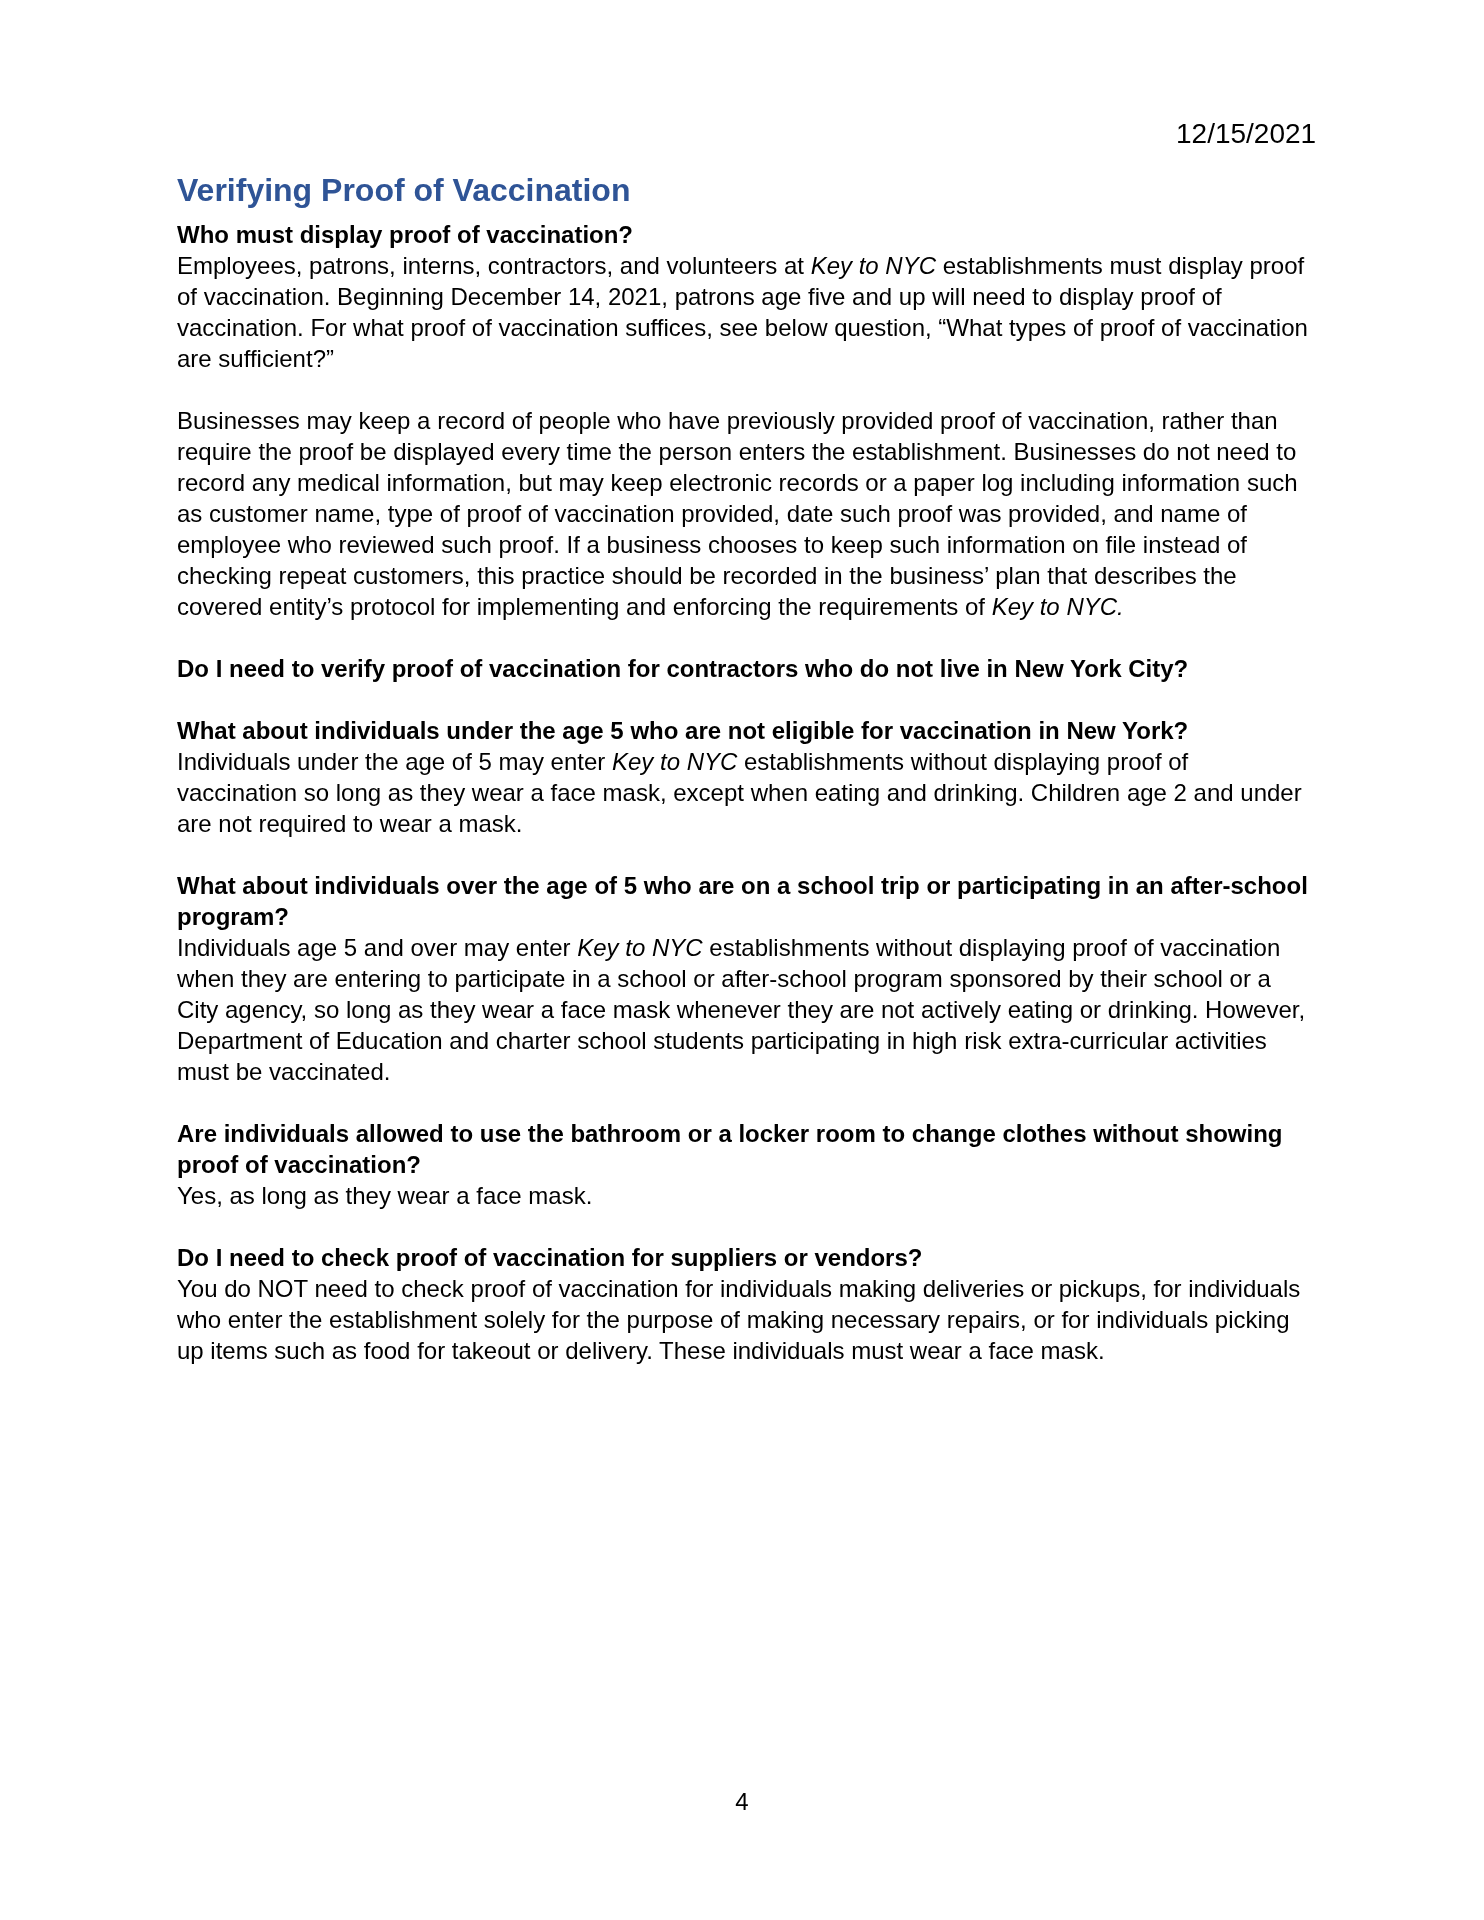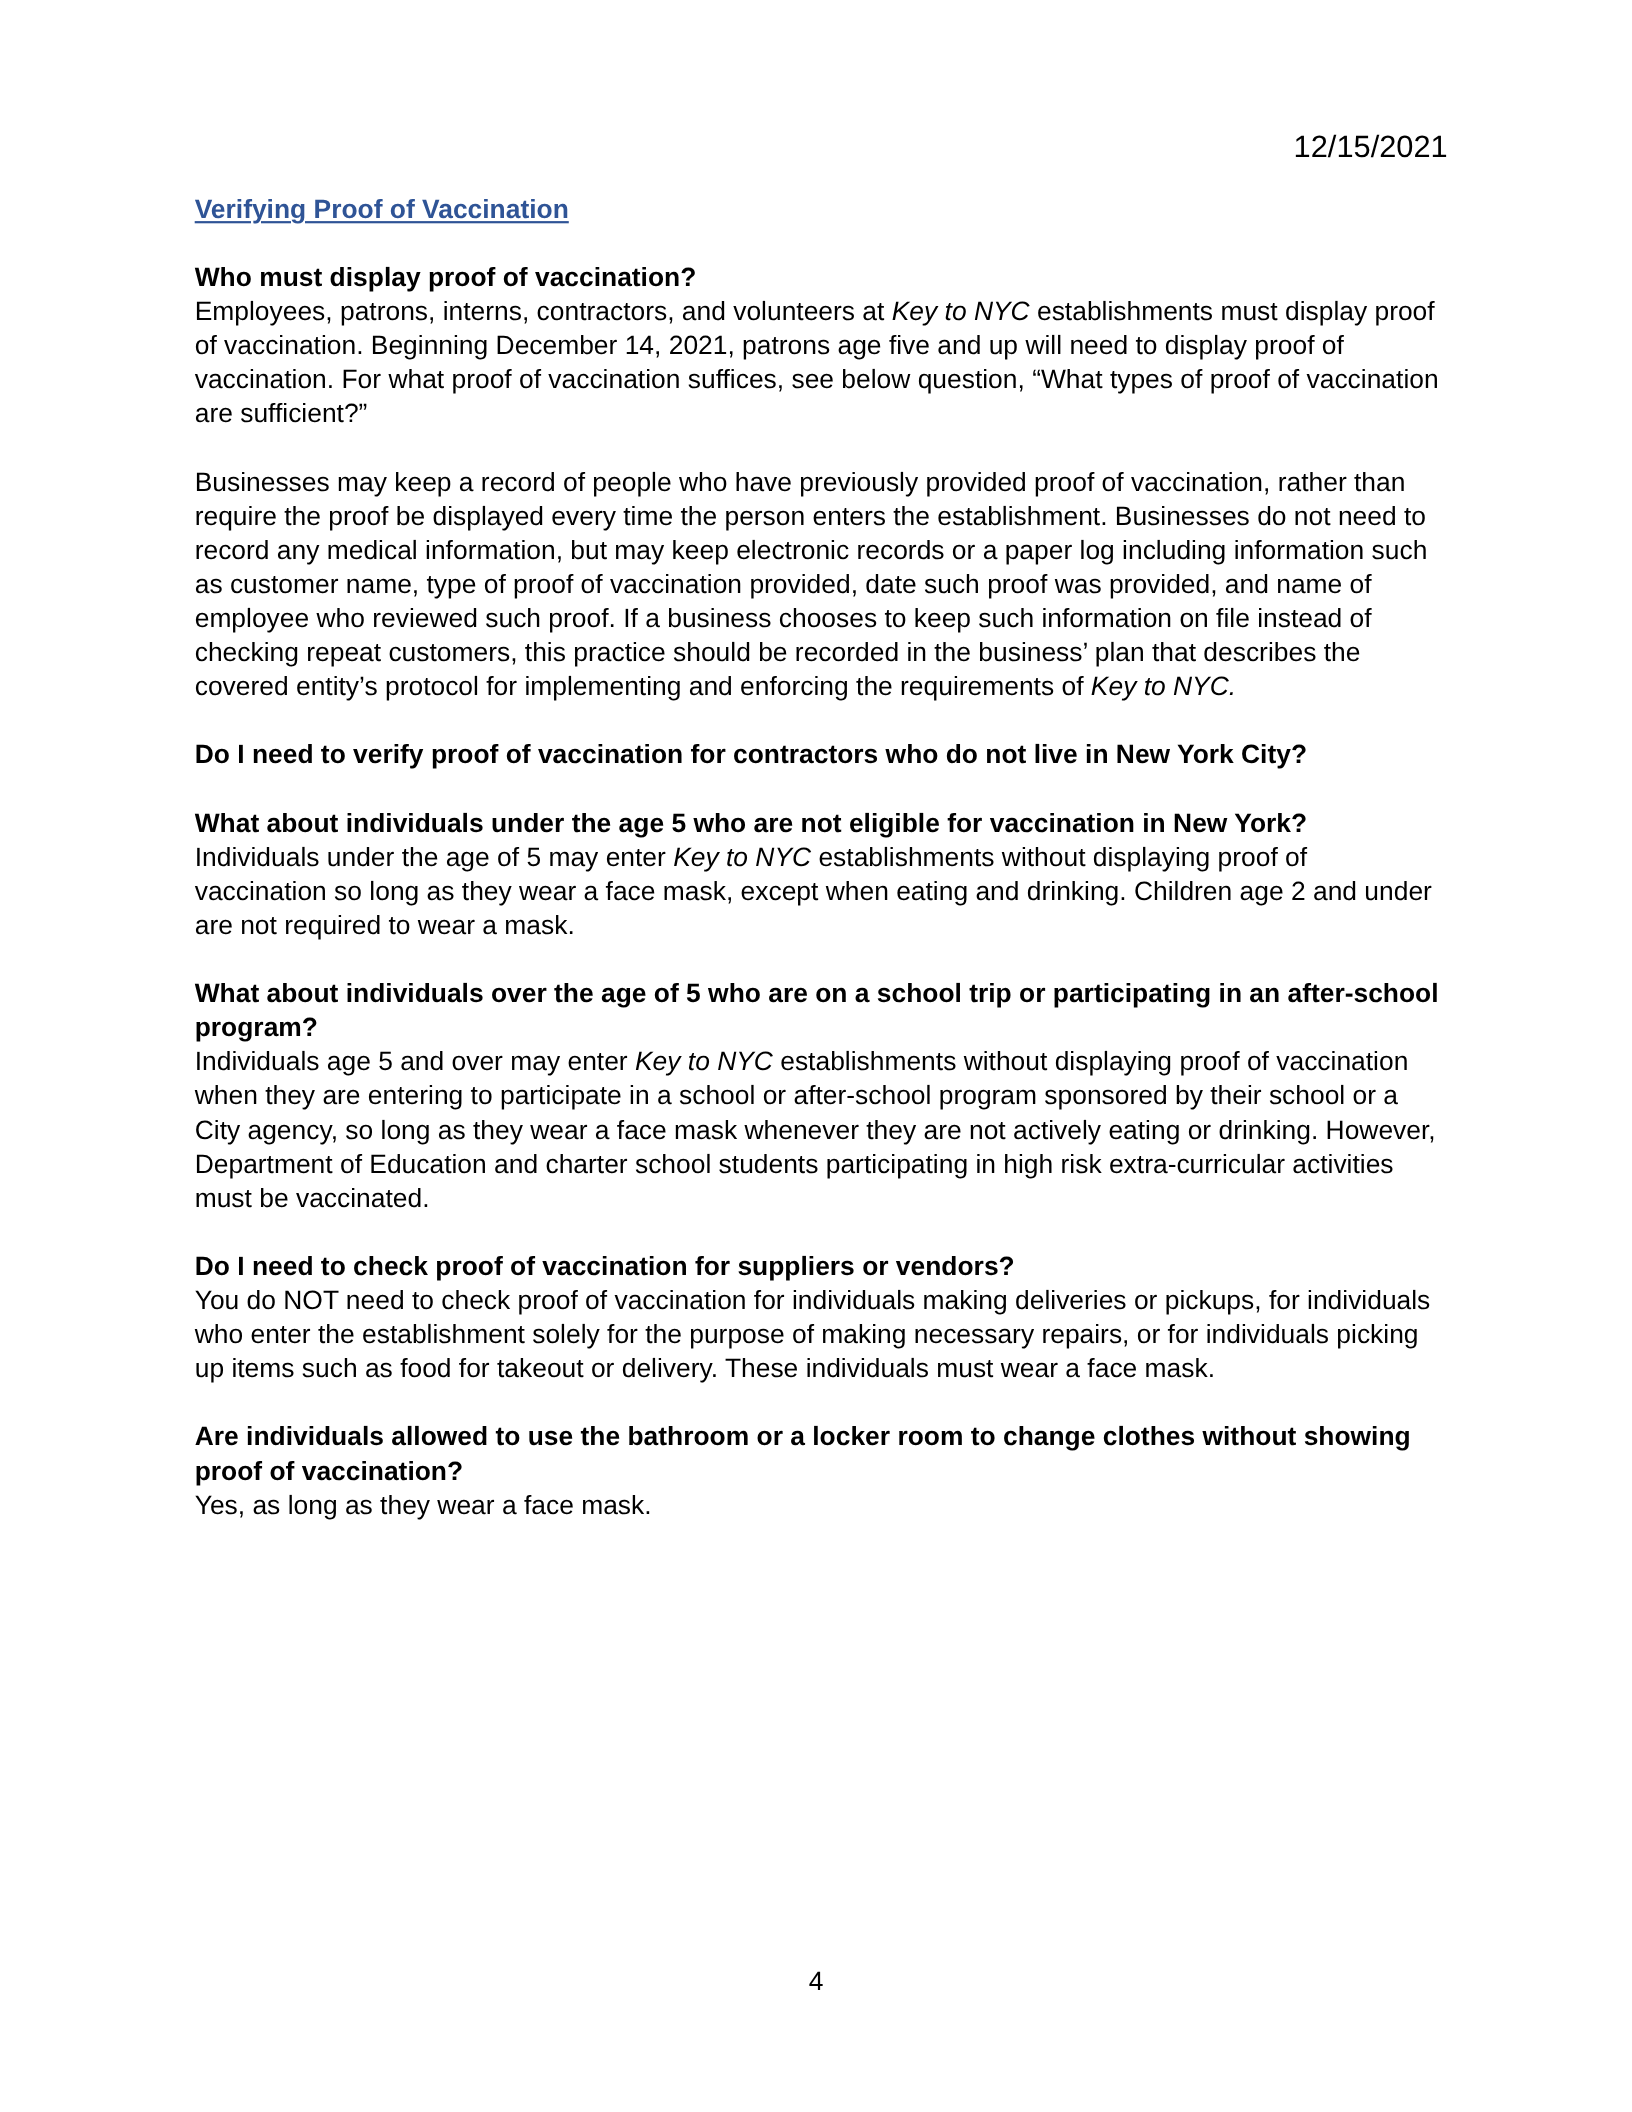--- a/index.html
+++ b/index.html
@@ -27,25 +27,24 @@
       position: absolute;
       top: 175px;
       left: 177px;
       width: 1150px;
       font-size: 24px;
       line-height: 31px;
     }
     .section-title {
       color: #2f5496;
       font-weight: bold;
-      text-decoration: underline;
       text-underline-offset: 3px;
       text-decoration-thickness: 2px;
-      margin: 0 0 31px 0;
-      font-size: 24px;
+      margin: 0 0 13px 0;
+      font-size: 32px;
       line-height: 31px;
       display: inline-block;
     }
     .block {
       margin: 0 14px 31px 0;
     }
     .question {
       font-weight: bold;
       margin: 0;
     }
@@ -95,27 +94,27 @@
           <p><span>Individuals under the age of 5 may enter </span><em>Key to NYC</em><span> establishments without displaying proof of vaccination so long as they wear a face mask, except when eating and drinking. Children age 2 and under are not required to wear a mask.</span></p>
         </div>
       </div>
       <div class="block">
         <div class="question">What about individuals over the age of 5 who are on a school trip or participating in an after-school program?</div>
         <div class="answer">
           <p><span>Individuals age 5 and over may enter </span><em>Key to NYC</em><span> establishments without displaying proof of vaccination when they are entering to participate in a school or after-school program sponsored by their school or a City agency, so long as they wear a face mask whenever they are not actively eating or drinking. However, Department of Education and charter school students participating in high risk extra-curricular activities must be vaccinated.</span></p>
         </div>
       </div>
       <div class="block">
+        <div class="question">Are individuals allowed to use the bathroom or a locker room to change clothes without showing proof of vaccination?</div>
+        <div class="answer">
+          <p><span>Yes, as long as they wear a face mask.</span></p>
+        </div>
+      </div>
+      <div class="block">
         <div class="question">Do I need to check proof of vaccination for suppliers or vendors?</div>
         <div class="answer">
           <p><span>You do NOT need to check proof of vaccination for individuals making deliveries or pickups, for individuals who enter the establishment solely for the purpose of making necessary repairs, or for individuals picking up items such as food for takeout or delivery. These individuals must wear a face mask.</span></p>
-        </div>
-      </div>
-      <div class="block">
-        <div class="question">Are individuals allowed to use the bathroom or a locker room to change clothes without showing proof of vaccination?</div>
-        <div class="answer">
-          <p><span>Yes, as long as they wear a face mask.</span></p>
         </div>
       </div>
     </div>
 </div>
 
 <div class="page-number">4</div>
 
 </body></html>

